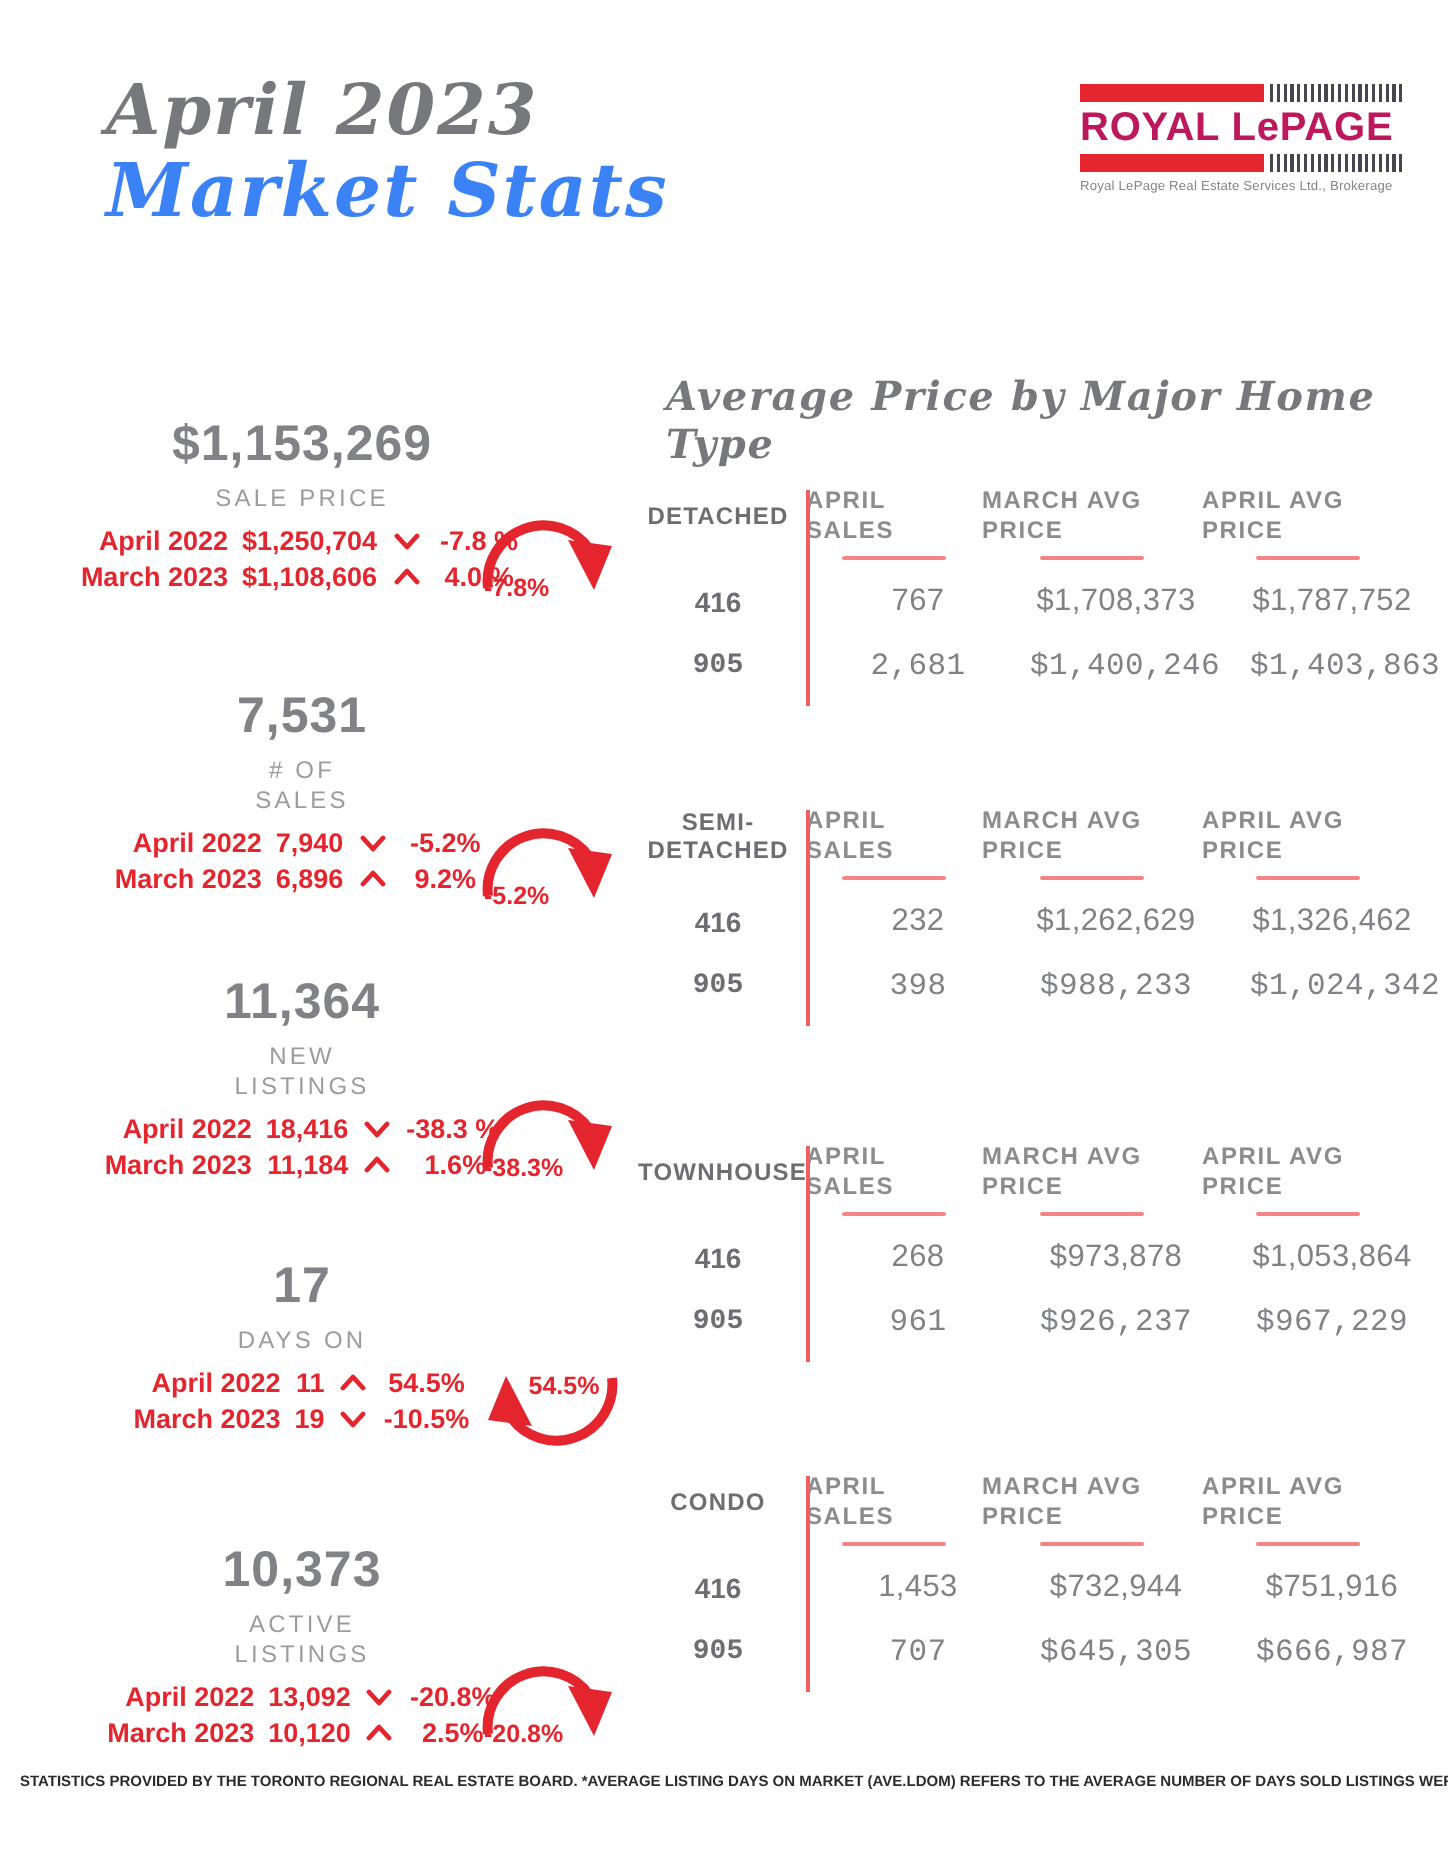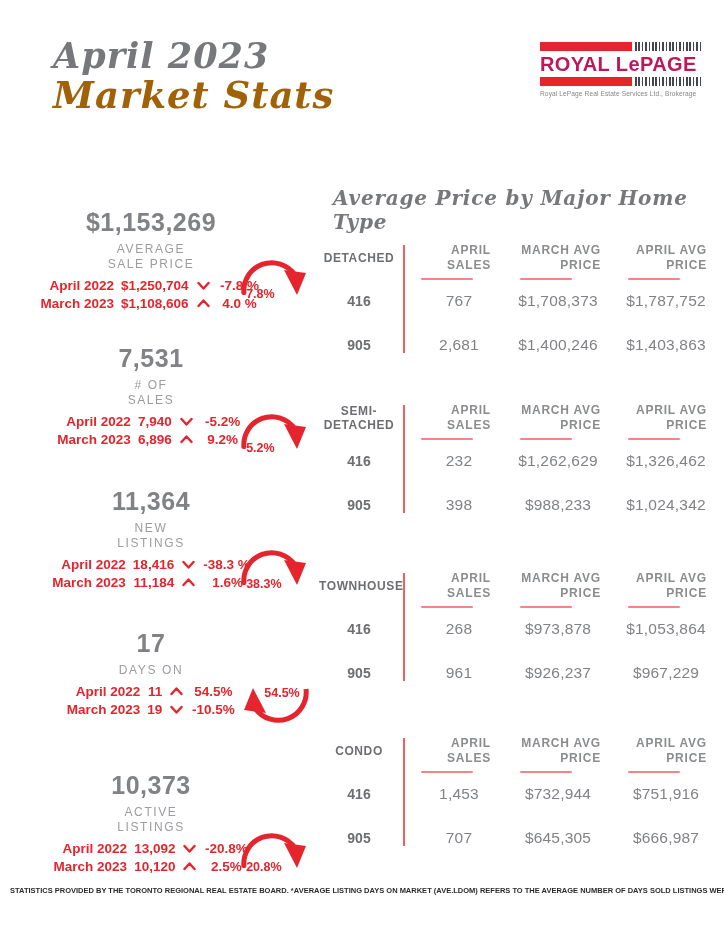--- a/index.html
+++ b/index.html
@@ -6,21 +6,21 @@
   html,body { background:#ffffff; }
   body {
     width:724px; height:937px; position:relative; overflow:hidden;
     font-family:"Liberation Sans", sans-serif;
   }
   .serif-italic { font-family:"DejaVu Serif", serif; font-style:italic; font-weight:bold;margin-left:17px; }
 
   
   .title { position:absolute; left:36px; top:36px; line-height:1.12; letter-spacing:1px; }
   .title-line1 { font-size:35px; color:#77787b; }
-  .title-line2 { font-size:37px; color:#a16207; }
+  .title-line2 { font-size:37px; color:#3b82f6; }
 
   .logo { position:absolute; left:540px; top:42px; width:162px; }
   .logo-bar { display:flex; height:9px; align-items:stretch; }
   .logo-bar .red { width:57%; background:#e4252d; }
   .logo-bar .stripes { flex:1; margin-left:3px;
     background:repeating-linear-gradient(90deg,#45464f 0 1.6px,transparent 1.6px 3.4px); }
   .logo-word { font-size:20px; font-weight:bold; color:#be185d; letter-spacing:.4px;
     line-height:1.0; padding:3px 0 3px 0; white-space:nowrap; }
   .logo-tagline { font-size:6.6px; color:#85868a; margin-top:4px; letter-spacing:.1px; white-space:nowrap; }
 
@@ -53,27 +53,27 @@
   .ps-heading { position:absolute; left:316px; top:186px; width:395px;
     font-size:20px; color:#77787b; letter-spacing:.8px; }
 
   .ptable { position:absolute; left:315px; width:392px; }
   .t1{top:243px} .t2{top:403px} .t3{top:571px} .t4{top:736px}
   .vline { position:absolute; left:88px; top:2px; width:2px; height:108px; background:#f15f5f; }
   .thead, .hrules, .trow { display:grid; grid-template-columns:88px 88px 110px 106px; }
   .thead { align-items:center; }
   .ttype { text-align:center; font-size:12px; font-weight:bold; color:#6d6e71;
     letter-spacing:.6px; line-height:14px; padding:0 4px; }
-  .th { text-align:right; font-size:12px; font-weight:bold; color:#8a8c8e;
+  .th { text-align:left; font-size:12px; font-weight:bold; color:#8a8c8e;
     letter-spacing:.8px; line-height:15px; }
   .hrules { margin-top:5px; }
   .hrule { height:2px; width:52px; background:#f58484; margin:0 auto; border-radius:1px; }
   .hrule-spacer { height:2px; }
   .trow { margin-top:11px; align-items:center; line-height:20px; }
-  .trow.r2 { margin-top:24px; }
+  .trow.r2 { margin-top:12px;font-family:Liberation Mono, monospace; }
   .tarea { text-align:center; font-size:14px; font-weight:bold; color:#6d6e71; }
   .tcell { text-align:center; font-size:15.5px; color:#808285; letter-spacing:.2px;padding-left:24px; }
 
   
   .footer { position:absolute; left:10px; right:10px; top:886px; text-align:center;
     font-size:7.5px; font-weight:bold; color:#2b2b2b; letter-spacing:0; white-space:nowrap; }
 </style>
 </head>
 <body>
 
@@ -91,21 +91,20 @@
   <div class="logo-bar">
     <div class="red"></div>
     <div class="stripes"></div>
   </div>
   <div class="logo-tagline">Royal LePage Real Estate Services Ltd., Brokerage</div>
 </div>
 
 <div class="stat s1">
   <div class="stat-value">$1,153,269</div>
   <div class="stat-label">
-    <div>AVERAGE</div>
     <div>SALE PRICE</div>
   </div>
   <div class="stat-rows">
     <span class="sr-period">April 2022</span>
     <span class="sr-value">$1,250,704</span>
     <span class="chev down">
         <svg width="13" height="9" viewBox="0 0 13 9">
           <polyline points="1.5,2 6.5,7.5 11.5,2" fill="none" stroke="#e4252d" stroke-width="2.4" stroke-linecap="round" stroke-linejoin="round"></polyline>
         </svg>
       </span>

